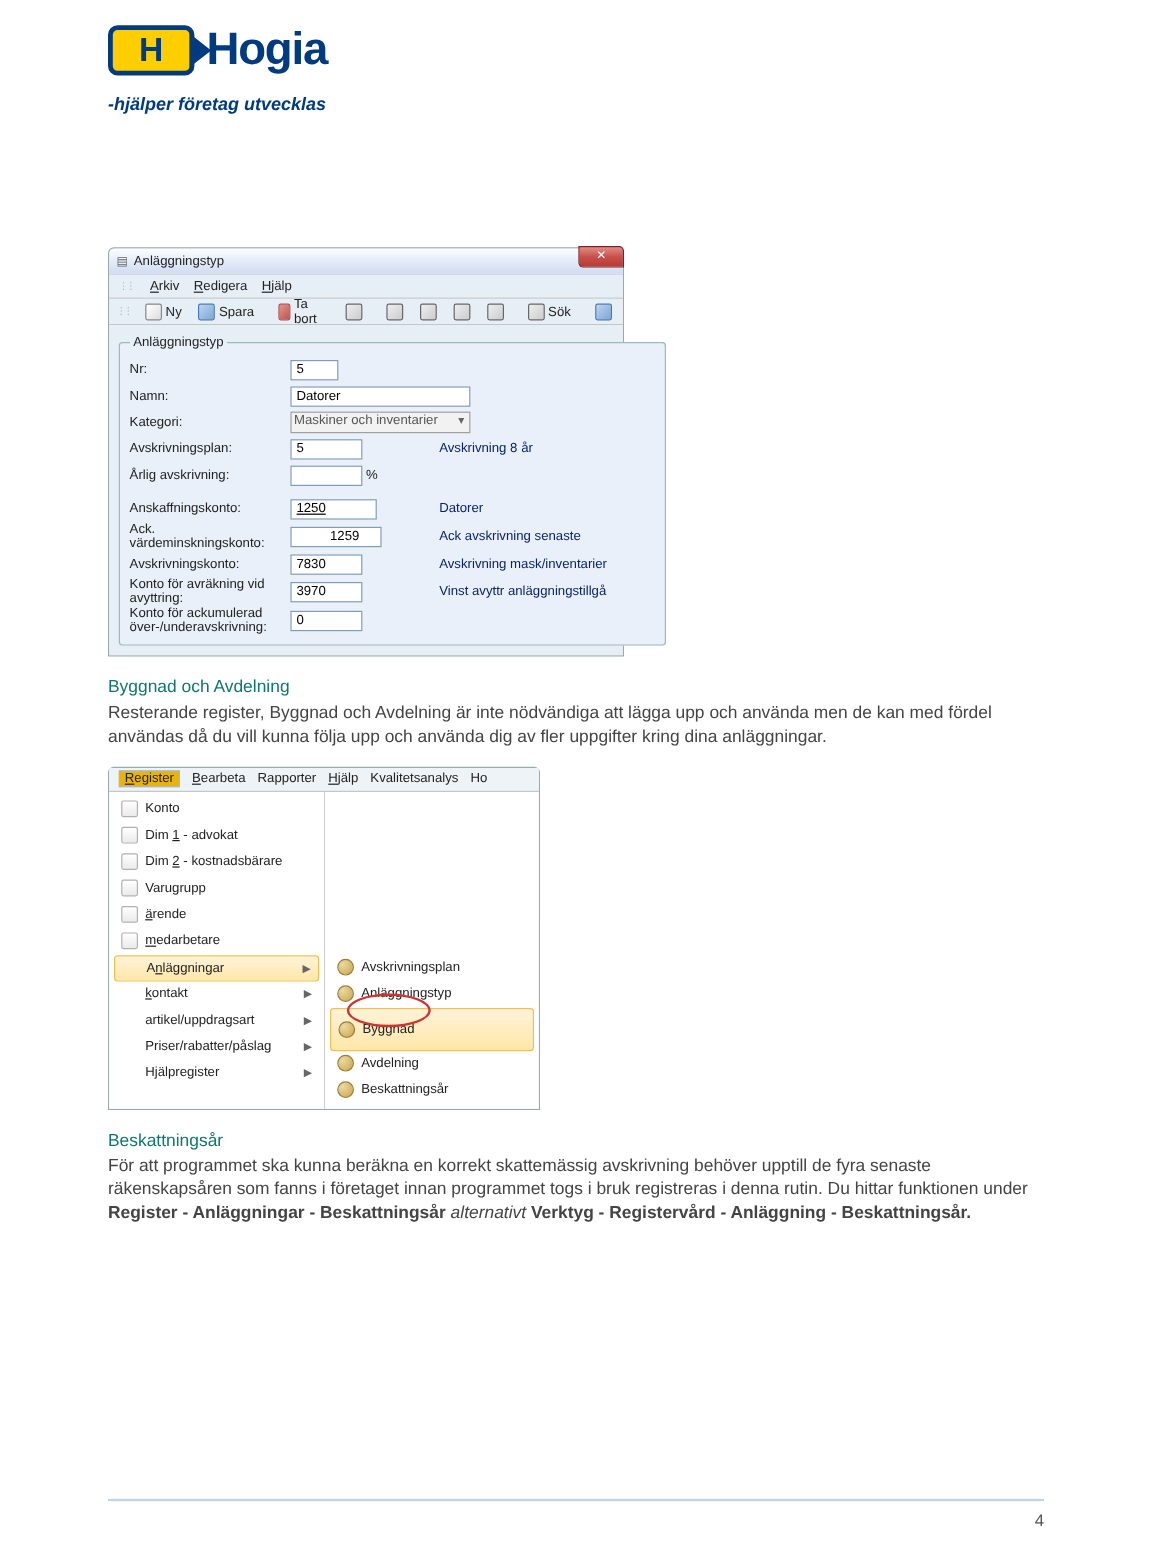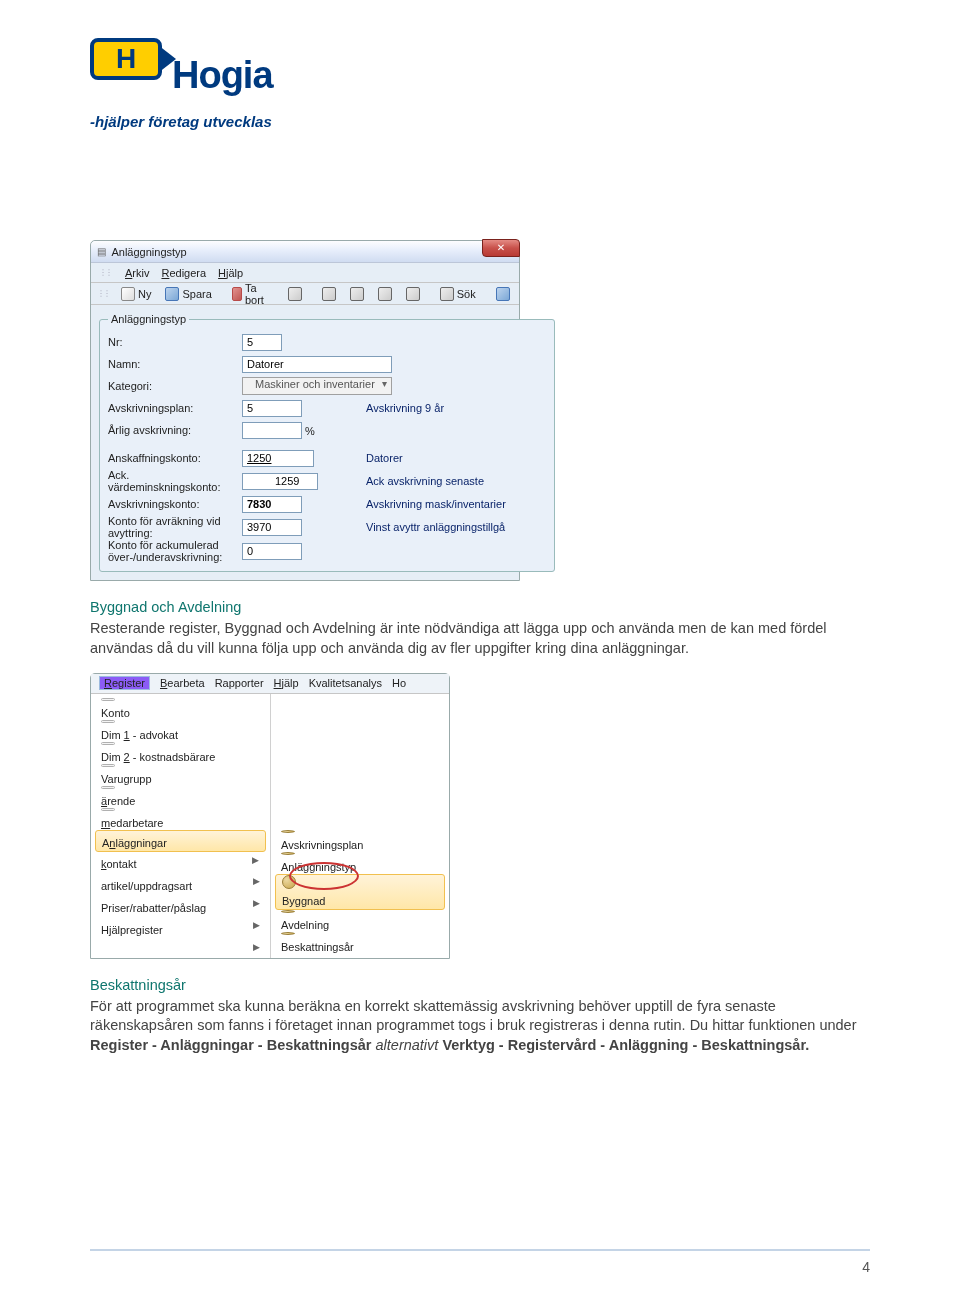--- a/index.html
+++ b/index.html
@@ -37,21 +37,20 @@
     border-left: 18px solid #003a7f;
   }
   .logo-H {
     position: absolute; inset: 0;
     display: flex; align-items: center; justify-content: center;
     font-weight: 900; font-size: 28px; color: #003a7f;
   }
   .logo-text {
     font-size: 38px; font-weight: 800; color: #003a7f;
     letter-spacing: -1px;
-    margin-top: 34px;
   }
   .logo-tagline {
     font-style: italic; font-weight: 700; color: #003a7f;
     font-size: 15px; margin-top: 16px;
   }
   
   .screenshot {
     border: 1px solid #9aa;
     border-radius: 5px 5px 0 0;
     background: linear-gradient(180deg,#f5f9ff 0%,#e6edf8 100%);
@@ -129,53 +128,52 @@
     min-height: 22px;
   }
   .frow label { font-size: 11px; }
   .txt {
     height: 17px; border: 1px solid #7f9db9;
     background: #fff; font-size: 11px; padding: 1px 4px;
     width: 112px;
   }
   .sel {
     height: 18px; border:1px solid #a0a0a0;
-    background: #f2f2f2; font-size:11px; padding:0 12px;
+    background: #f2f2f2; font-size:11px; padding:0 2px;
     width:150px; color:#555;
     position:relative;
   }
   .sel::after{
     content:"▾"; position:absolute; right:4px; top:0; color:#666; font-size:10px;
   }
   .desc { color:#0a246a; font-size:11px; }
   
   .para { font-size: 14.5px; line-height: 1.35; color:#444; margin: 4px 0 14px; }
   .h5 { font-size: 14.5px; color:#0f766e; margin: 14px 0 0; }
 
   
   .ss2 { width: 360px; }
   .menubar2 {
     height: 20px; display:flex; align-items:center; gap: 10px;
     padding:0 8px; background:#eef3f8; border-bottom:1px solid #c6c6c6;
     font-size:11px;
   }
-  .menubar2 .mfirst { background:#8b5cf6; border:1px solid #9dbbe0; padding:0 4px; }
+  .menubar2 .mfirst { background:#eab308; border:1px solid #9dbbe0; padding:0 4px; }
   .white-pane { display:flex; }
   .col-left {
     background:#fff; padding:4px; min-width:180px;
     border-right:1px solid #d0d0d0;
   }
   .col-right {
     background:#fff; padding:4px; flex:1;
   }
   .li {
-    height: 22px; display:flex; gap:6px;
+    height: 22px; display:flex; align-items:center; gap:6px;
     padding: 0 6px; font-size:11px;
     border-bottom: 1px solid transparent;
-    flex-direction: column;
   }
   .li .arrow { margin-left:auto; color:#666; font-size:9px; }
   .li .doc-icon {
     width:14px; height:14px; border:1px solid #b0b0b0;
     background:linear-gradient(180deg,#fff,#eaeaea);
     border-radius:2px;
   }
   .li .gear-icon {
     width:14px; height:14px; border-radius:50%;
     background:radial-gradient(circle at 30% 30%,#ecd9a1,#c9a54a);
@@ -289,41 +287,41 @@
           <span></span>
         </div>
         <div class="frow">
           <label>Kategori:</label>
           <div class="sel"><span>Maskiner och inventarier</span></div>
           <span></span>
         </div>
         <div class="frow">
           <label>Avskrivningsplan:</label>
           <input class="txt" style="width: 60px;" value="5">
-          <span class="desc">Avskrivning 9 år</span>
+          <span class="desc">Avskrivning 8 år</span>
         </div>
         <div class="frow">
           <label>Årlig avskrivning:</label>
           <span><input class="txt" style="width: 60px;"> <span>%</span></span>
           <span></span>
         </div>
         <div style="height:6px"></div>
         <div class="frow">
           <label>Anskaffningskonto:</label>
           <input class="txt" style="width: 72px; text-decoration: underline;" value="1250">
           <span class="desc">Datorer</span>
         </div>
         <div class="frow">
           <label>Ack. värdeminskningskonto:</label>
           <input class="txt" style="width: 76px; padding-left: 32px;" value="1259">
           <span class="desc">Ack avskrivning senaste</span>
         </div>
         <div class="frow">
           <label>Avskrivningskonto:</label>
-          <input class="txt" style="width: 60px; font-weight: bold;" value="7830">
+          <input class="txt" style="width: 60px;" value="7830">
           <span class="desc">Avskrivning mask/inventarier</span>
         </div>
         <div class="frow">
           <label style="line-height:1.1">Konto för avräkning vid avyttring:</label>
           <input class="txt" style="width: 60px;" value="3970">
           <span class="desc">Vinst avyttr anläggningstillgå</span>
         </div>
         <div class="frow">
           <label style="line-height:1.1">Konto för ackumulerad över-/underavskrivning:</label>
           <input class="txt" style="width: 60px;" value="0">

